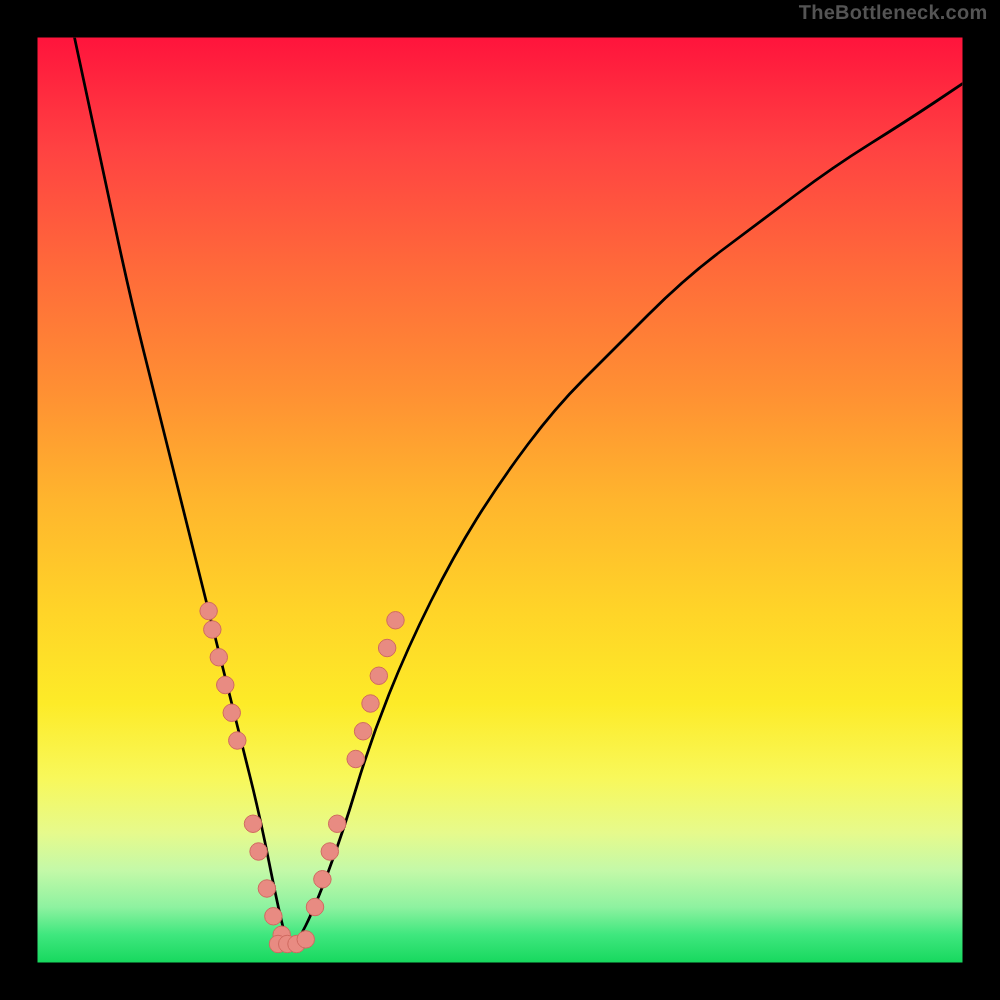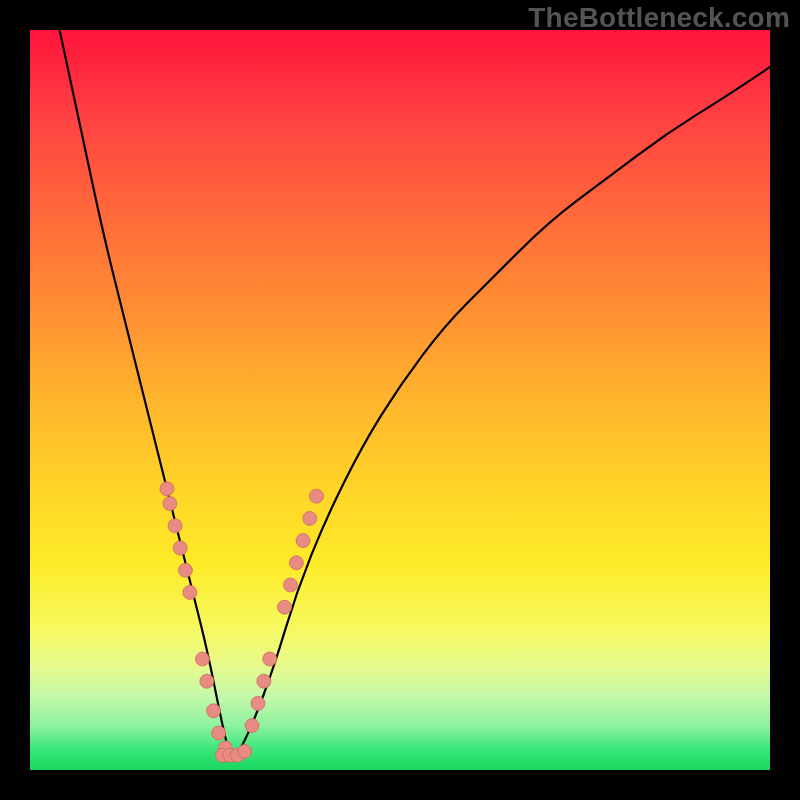--- a/index.html
+++ b/index.html
@@ -36,21 +36,21 @@
       #8ef2a0 94%,
       #3fe77e 97%,
       #17d85e 100%
     );
   }
   .watermark {
     position: absolute;
     top: 2px;
     right: 10px;
     font-family: Arial, Helvetica, sans-serif;
-    font-size: 28px;
+    font-size: 16px;
     font-weight: 600;
     color: #545454;
     letter-spacing: 0.2px;
   }
   .svg-layer {
     position: absolute;
     left: 0;
     top: 0;
     width: 740px;
     height: 740px;

